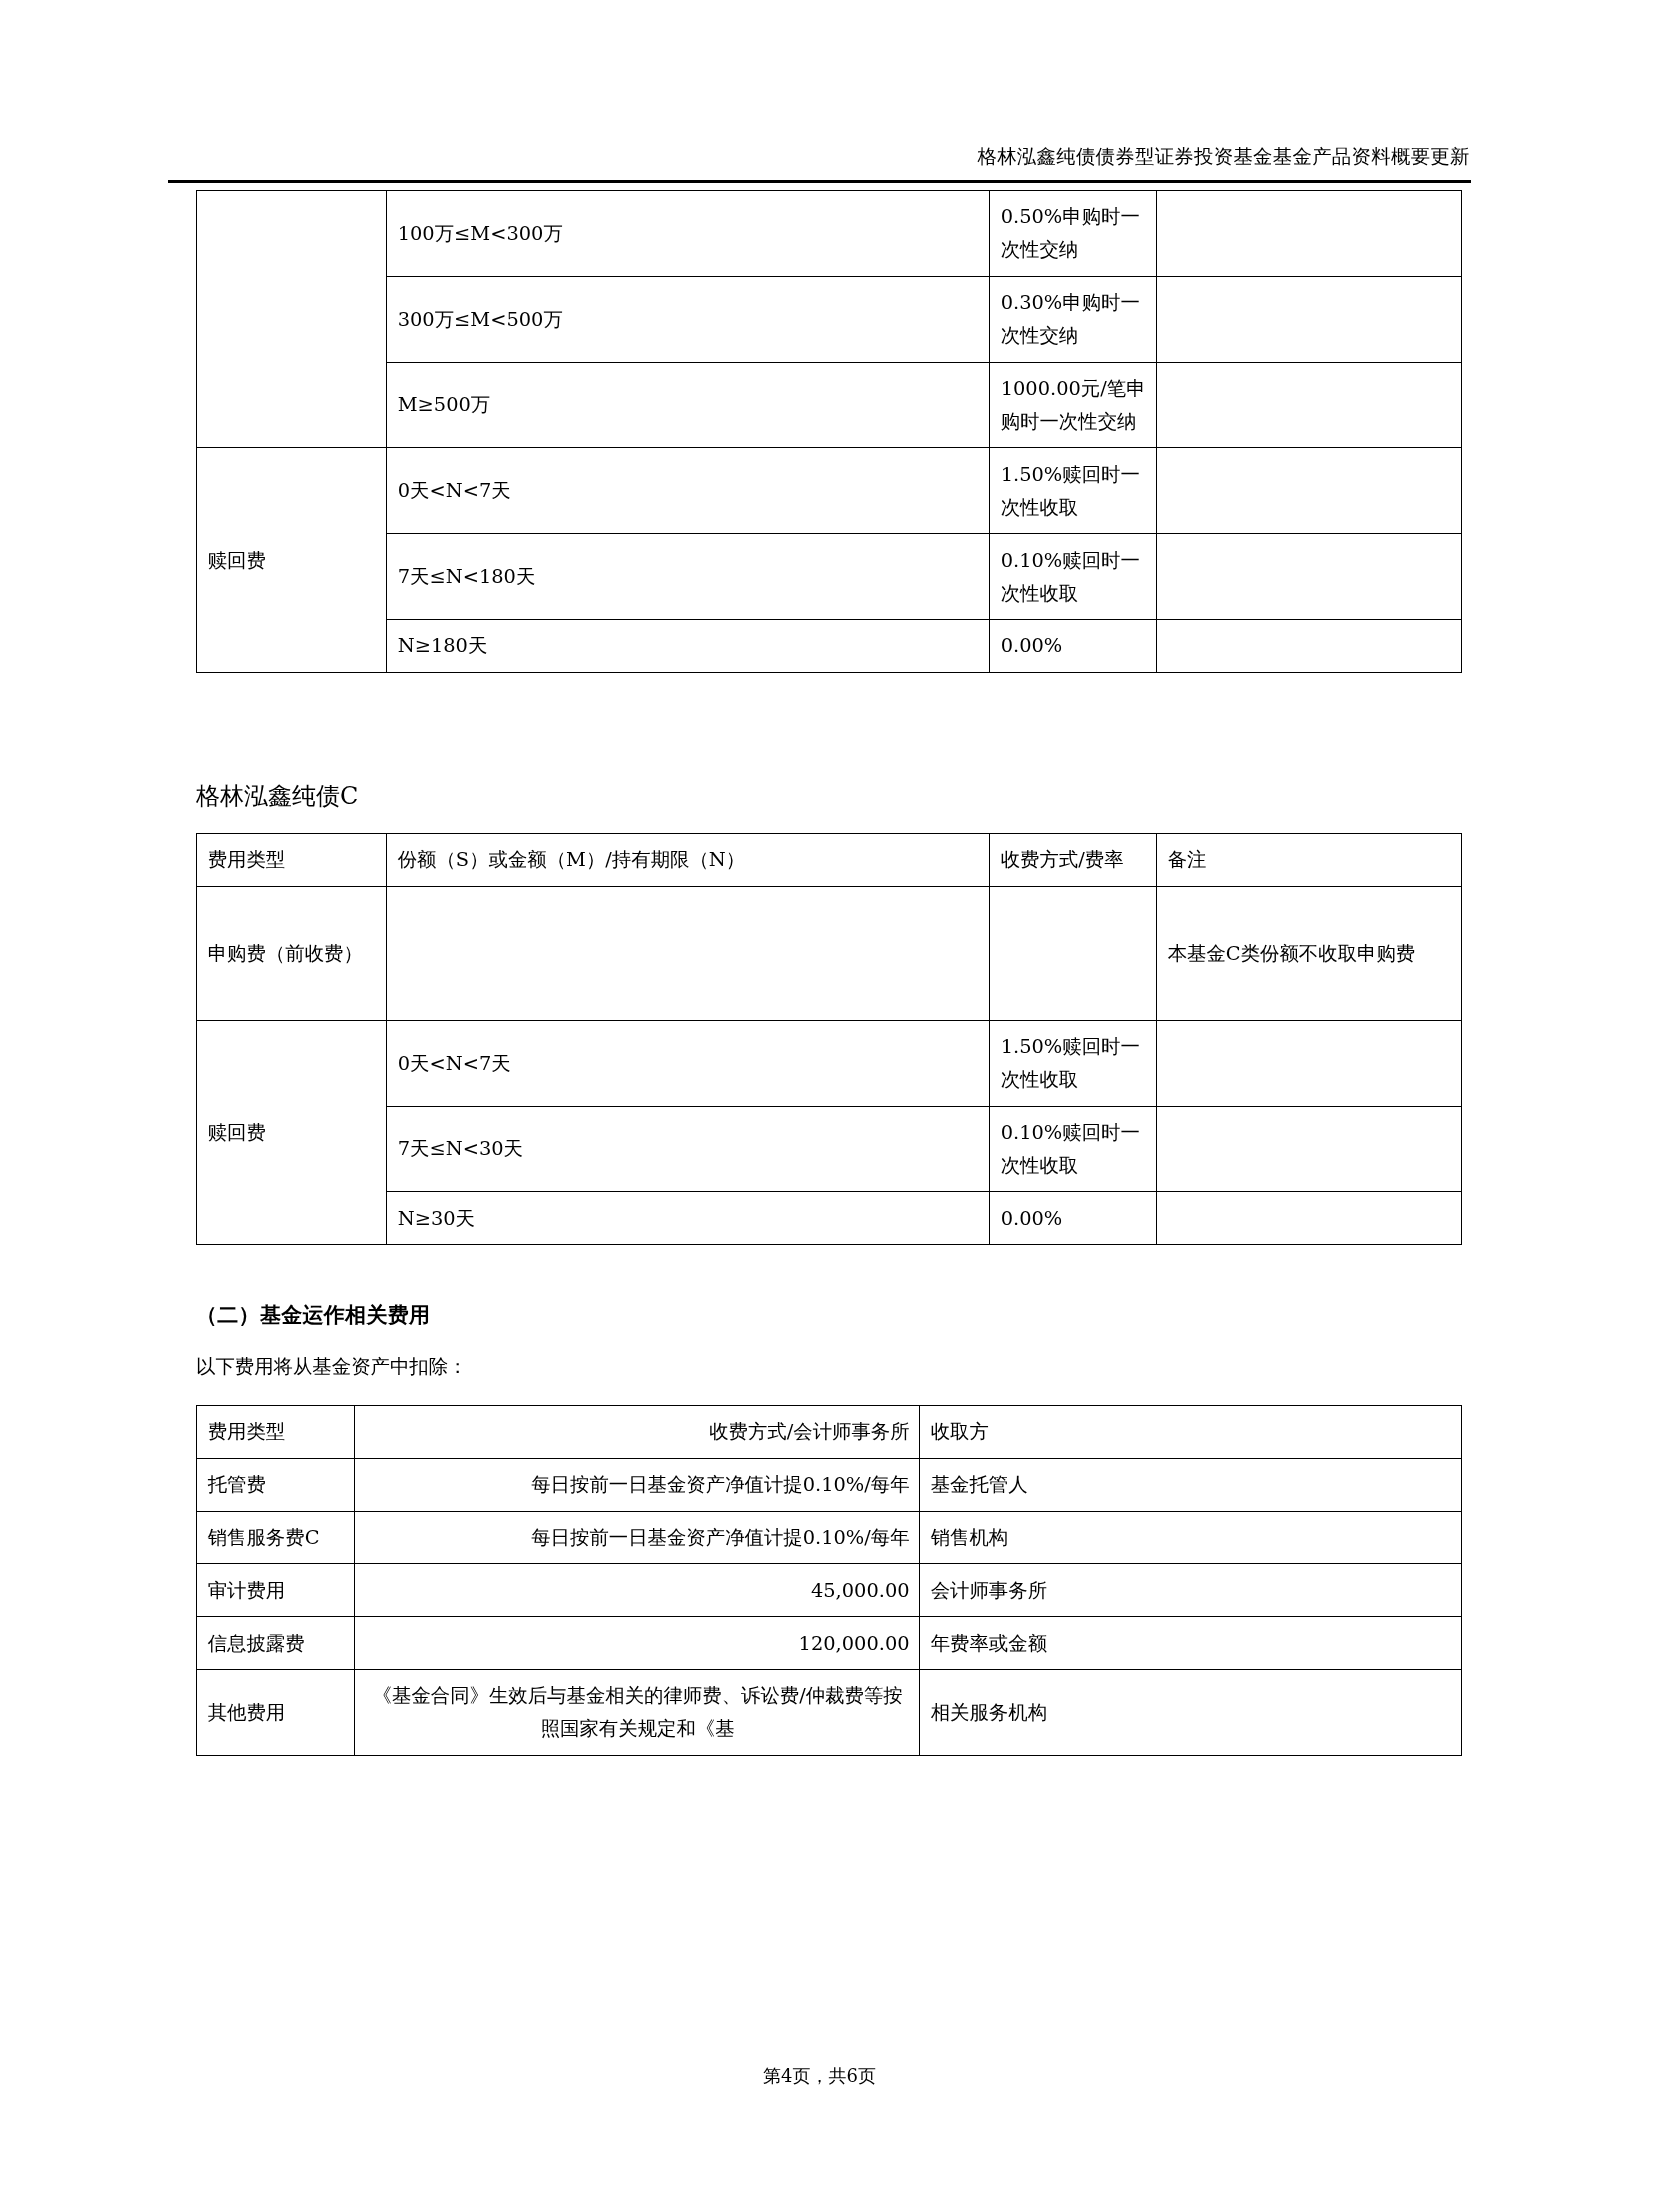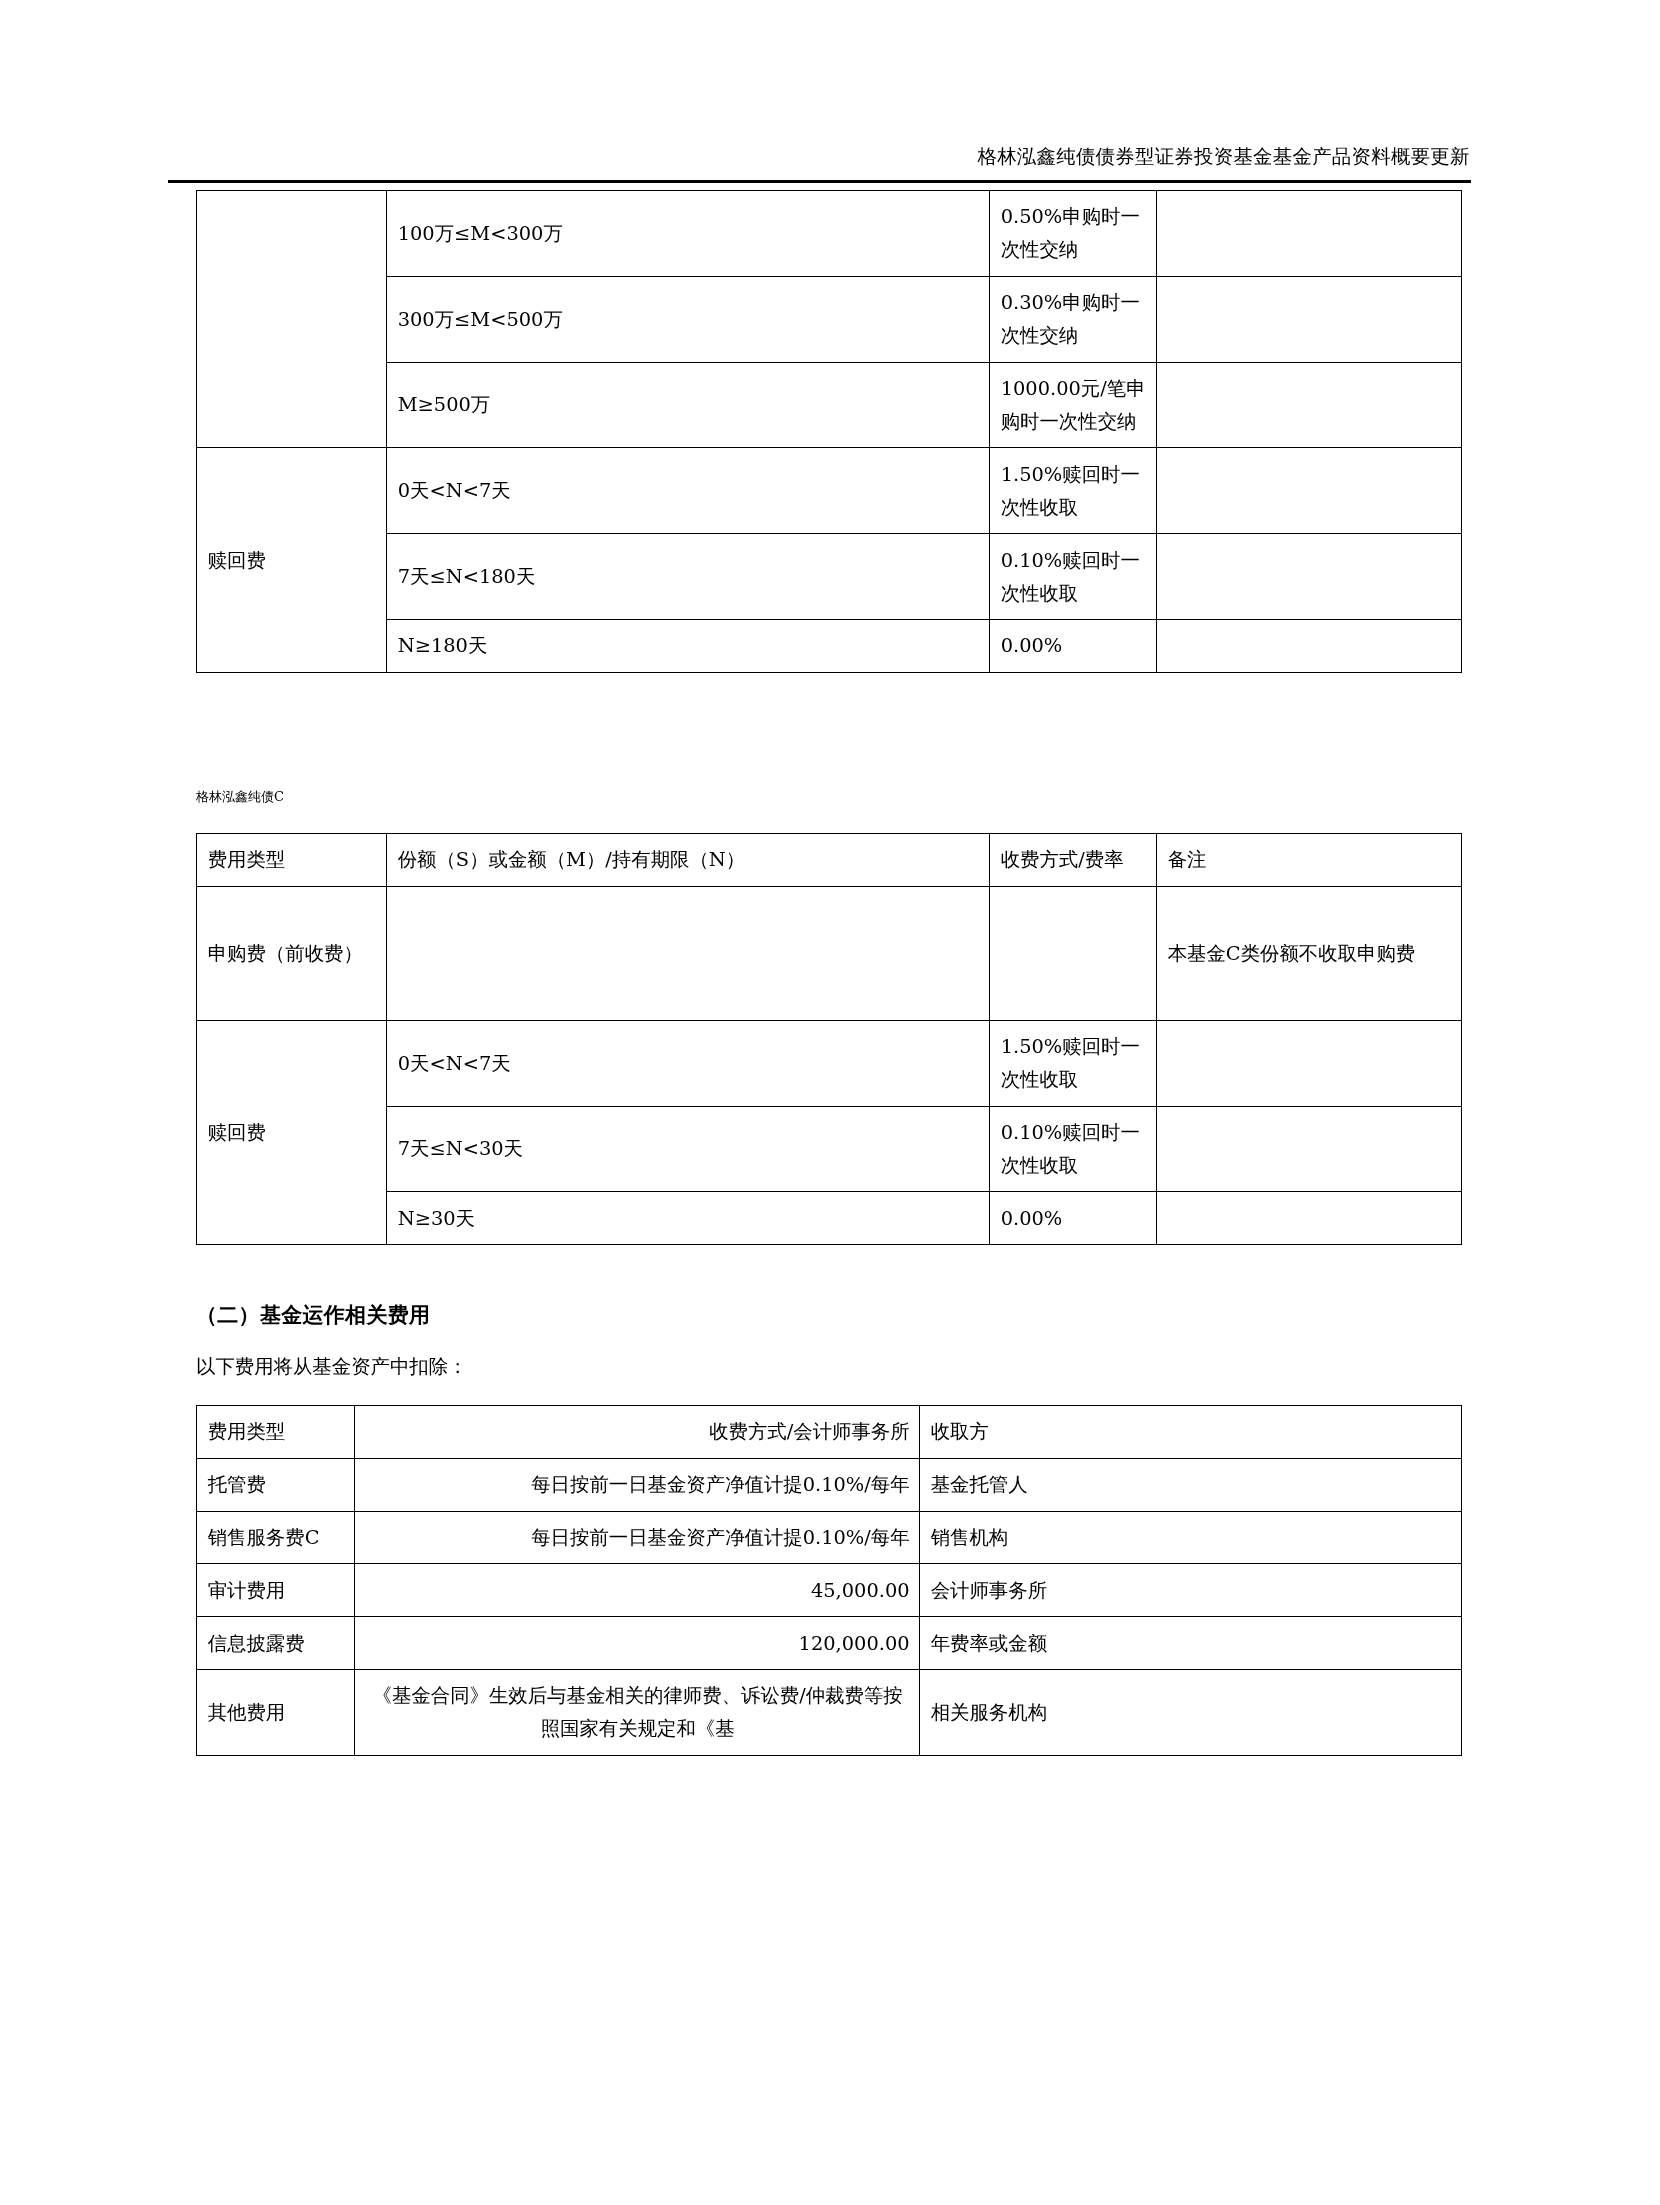--- a/index.html
+++ b/index.html
@@ -65,21 +65,21 @@
     line-height: 33px;
     word-break: break-all;
   }
   td.numcell { text-align: right; padding-right: 12px; }
   td.ctr { text-align: center; margin-top: 32px; }
 
   .tbl-wrap { position: absolute; left: 28px; }
 
   
   #tbl-a-wrap { top: 190px; }
-  #label-c     { position: absolute; left: 28px; top: 783px; font-size: 13px; line-height: 27px; }
+  #label-c     { position: absolute; left: 28px; top: 783px; font-size: 24px; line-height: 27px; }
   #tbl-c-wrap { top: 833px; }
   #sec-two     { position: absolute; left: 28px; top: 1300px; font-size: 21px; font-weight: bold; line-height: 29px; letter-spacing: 0.3px;}
   #lead-txt    { position: absolute; left: 28px; top: 1353px; font-size: 19.4px; line-height: 28px; }
   #tbl-op-wrap { top: 1405px; }
 
   .page-footer {
     position: absolute;
     left: 0;
     top: 2064px;
     width: 1303px;
@@ -236,16 +236,17 @@
           </tr>
           <tr>
             <td>其他费用</td>
             <td class="ctr">《基金合同》生效后与基金相关的律师费、诉讼费/仲裁费等按照国家有关规定和《基</td>
             <td>相关服务机构</td>
           </tr>
         </tbody>
       </table>
     </div>
 
+    <div class="page-footer">第4页，共6页</div>
 
   </div>
 </div>
 
 
 </body></html>

